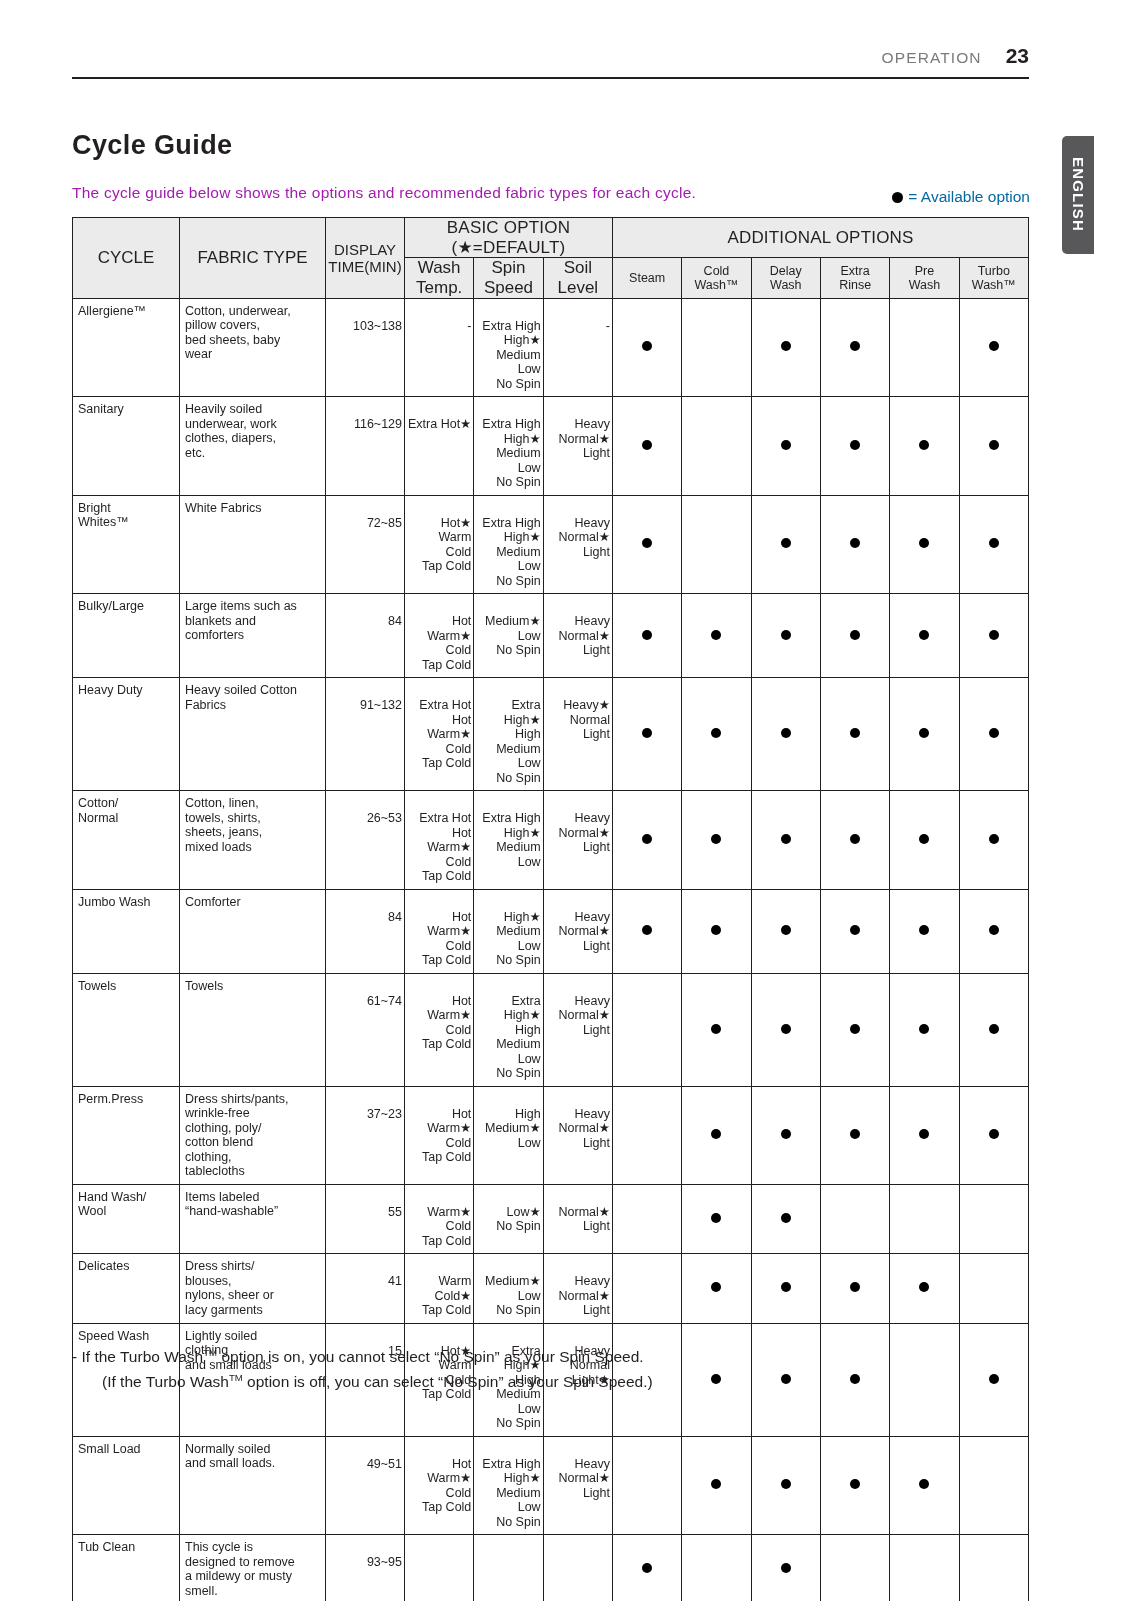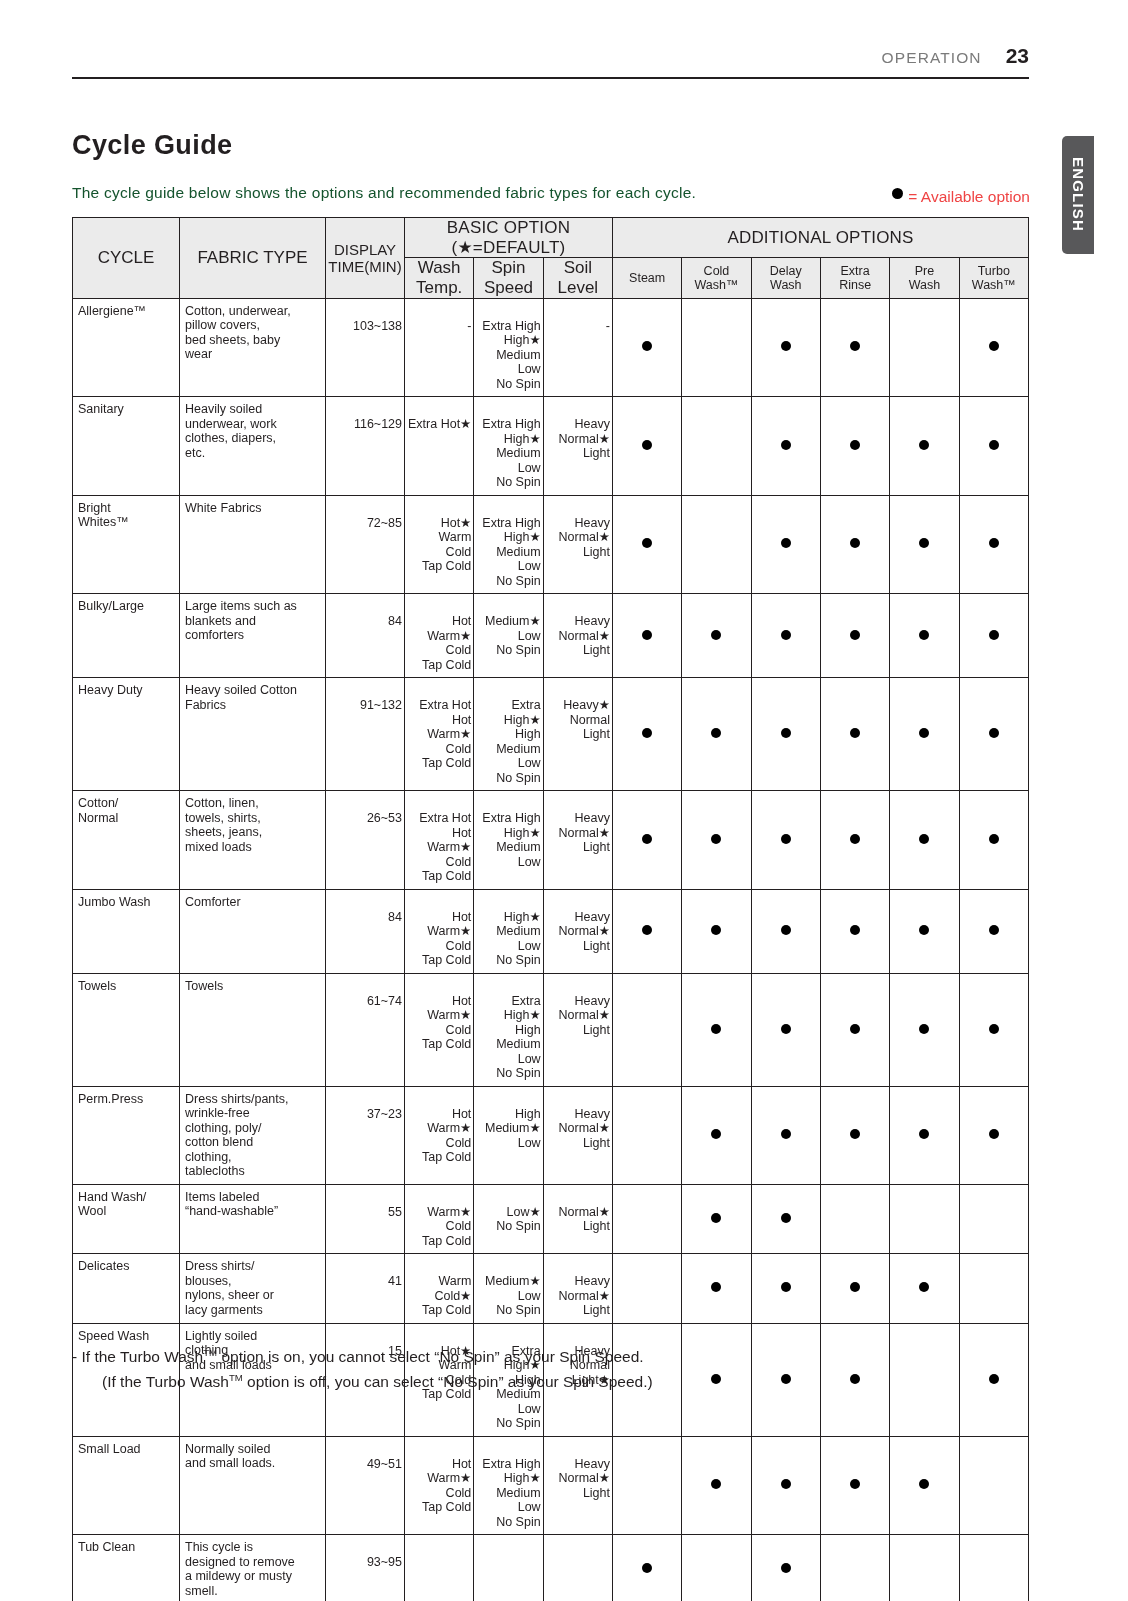--- a/index.html
+++ b/index.html
@@ -82,30 +82,30 @@
     font-weight: bold;
     letter-spacing: 0.4px;
     color: #231f20;
   }
   .intro {
     position: absolute;
     left: 72px;
     top: 168px;
     font-size: 15.5px;
     letter-spacing: 0.25px;
-    color: #14532d;
+    color: #a21caf;
   }
   .legend {
     position: absolute;
     right: 98px;
     top: 188px;
     font-size: 15.5px;
-    color: #ef4444;
+    color: #0369a1;
     display: flex;
-    align-items: flex-start;
+    align-items: center;
     gap: 5px;
   }
   .legend .dot {
     display: inline-block;
     width: 11px;
     height: 11px;
     background: #000;
     border-radius: 50%;
   }
 

